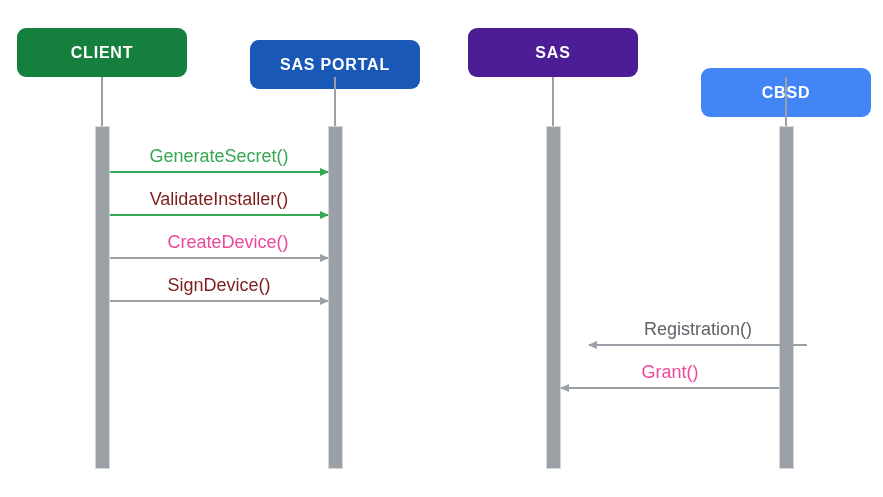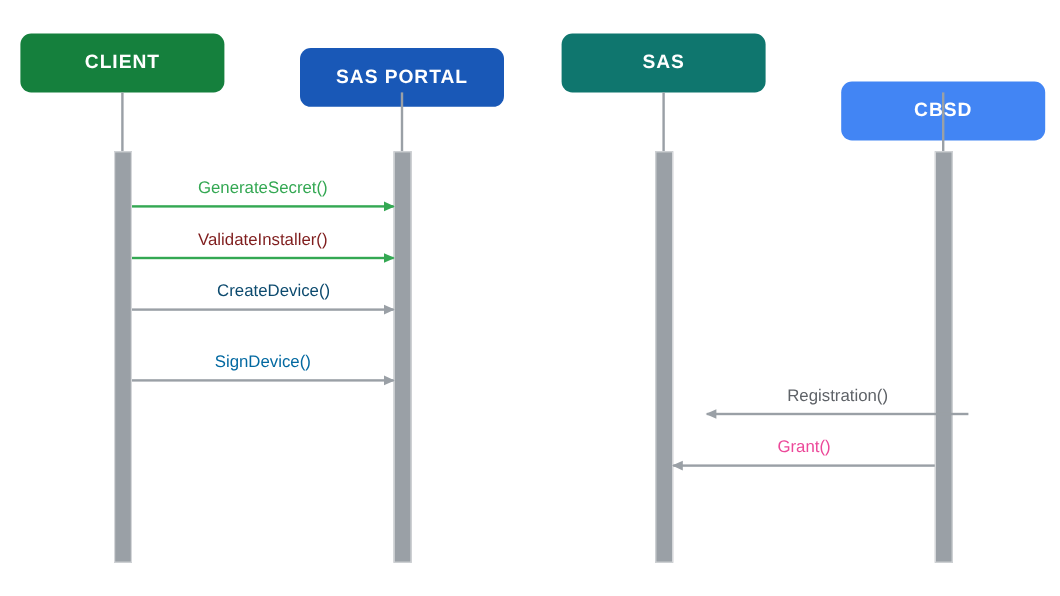--- a/index.html
+++ b/index.html
@@ -60,21 +60,21 @@
   .actor-sas-portal { left: 250px; }
   .actor-sas        { left: 468px; }
   .actor-cbsd       { left: 701px; }
   
   .message {
     position: absolute;
     width: 218px;
   }
   .msg-label {
     text-align: center;
-    font-size: 14px;
+    font-size: 18px;
     line-height: 19px;
     margin-bottom: 5px;
     white-space: nowrap;
   }
   .msg-line {
     position: relative;
     height: 2px;
     background: currentColor;
   }
   .arrowhead {
@@ -113,21 +113,21 @@
     <div class="activation"></div>
   </div>
 
   <div class="actor actor-sas-portal">
     <div class="actor-box" style="background: rgb(25, 88, 183); margin-top: 12px;">SAS PORTAL</div>
     <div class="lifeline"></div>
     <div class="activation"></div>
   </div>
 
   <div class="actor actor-sas">
-    <div class="actor-box" style="background: #0f766e;">SAS</div>
+    <div class="actor-box" style="background: #4c1d95;">SAS</div>
     <div class="lifeline"></div>
     <div class="activation"></div>
   </div>
 
   <div class="actor actor-cbsd">
     <div class="actor-box" style="background: rgb(66, 133, 244); margin-top: 40px;">CBSD</div>
     <div class="lifeline"></div>
     <div class="activation"></div>
   </div>
 
@@ -139,28 +139,28 @@
   </div>
 
   <div class="message msgs-left msg-2 dir-right">
     <div class="msg-label" style="color: #7f1d1d;">ValidateInstaller()</div>
     <div class="msg-line" style="color: rgb(52, 168, 83);">
       <span class="arrowhead"></span>
     </div>
   </div>
 
   <div class="message msgs-left msg-3 dir-right">
-    <div class="msg-label" style="color: #0c4a6e; margin-left: 18px;">CreateDevice()</div>
+    <div class="msg-label" style="color: #ec4899; margin-left: 18px;">CreateDevice()</div>
     <div class="msg-line" style="color: rgb(154, 160, 166);">
       <span class="arrowhead"></span>
     </div>
   </div>
 
   <div class="message msgs-left msg-4 dir-right">
-    <div class="msg-label" style="color: #0369a1; margin-top: 16px;">SignDevice()</div>
+    <div class="msg-label" style="color: #7f1d1d;">SignDevice()</div>
     <div class="msg-line" style="color: rgb(154, 160, 166);">
       <span class="arrowhead"></span>
     </div>
   </div>
 
   <div class="message msgs-right msg-5 dir-left">
     <div class="msg-label" style="color: rgb(95, 99, 104);">Registration()</div>
     <div class="msg-line" style="color: rgb(154, 160, 166);">
       <span class="arrowhead"></span>
     </div>

